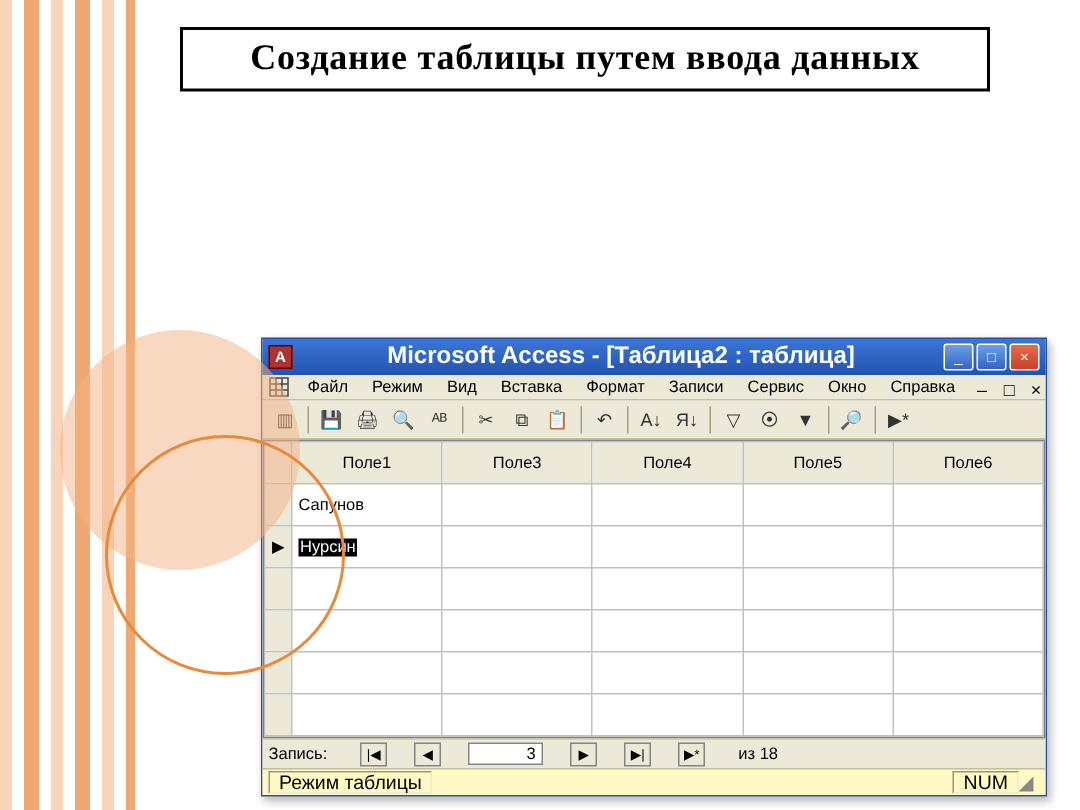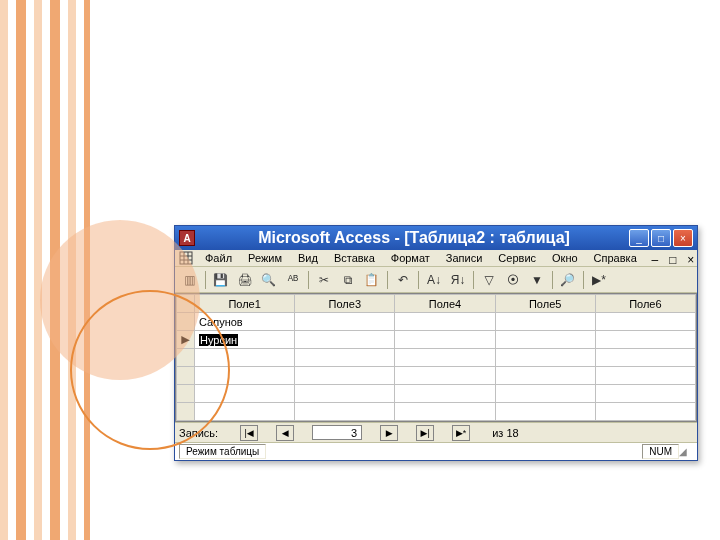--- a/index.html
+++ b/index.html
@@ -23,42 +23,43 @@
 .menu-icon svg { width: 14px; height: 14px; }
 .menu-item { padding: 2px 8px; cursor: pointer; }
 .menu-spacer { flex: 1; }
 .docctrl { padding: 0 4px; display: flex; gap: 6px; align-items: center; }
 .docmark { width: 12px; height: 10px; font-size: 12px; text-align: center; cursor: pointer; }
 .toolbar { display: flex; background: #ece9d8; border-bottom: 1px solid #c0c0a0; padding: 2px 4px; gap: 2px; align-items: center; height: 26px; }
 .tool-btn { width: 22px; height: 20px; border: 1px solid transparent; display: flex; align-items: center; justify-content: center; cursor: pointer; font-size: 12px; color: #333; }
 .tool-sep { width: 1px; height: 18px; background: #a0a080; margin: 0 2px; }
 .table-area { background: #fff; border: 1px solid #848484; margin: 0; }
 .grid { border-collapse: collapse; width: 100%; font-size: 11px; table-layout: fixed; }
-.grid th, .grid td { border: 1px solid #c0c0c0; height: 18px; padding: 1px 4px; text-align: left; overflow: hidden; background: #fff; }
+.grid th, .grid td { border: 1px solid #c0c0c0; height: 28px; padding: 1px 4px; text-align: left; overflow: hidden; background: #fff; }
 .grid th { background: #ece9d8; font-weight: normal; text-align: center; }
 .grid .rowsel { width: 18px; text-align: center; background: #ece9d8; }
 .cell-active { background: #000; color: #fff; display: inline-block; padding: 0 1px; }
 .nav { display: flex; align-items: center; background: #ece9d8; border-top: 1px solid #c0c0a0; height: 20px; padding: 0 4px; gap: 18px; }
 .nav-label { margin-right: 4px; }
 .nav-btn { width: 18px; height: 16px; border: 1px solid #848484; background: #ece9d8; display: flex; align-items: center; justify-content: center; cursor: pointer; font-size: 9px; }
 .nav-input { width: 50px; height: 15px; border: 1px solid #848484; text-align: right; padding-right: 4px; font-size: 11px; background: #fff; }
 .nav-of { margin-left: 4px; }
-.status { display: flex; background: #ffffff; border-top: 1px solid #c0c0a0; height: 18px; font-size: 10px; align-items: center; padding: 0 4px; }
+.status { display: flex; background: #fef9c3; border-top: 1px solid #c0c0a0; height: 18px; font-size: 13px; align-items: center; padding: 0 4px; }
 .status-seg { border: 1px inset #ece9d8; padding: 0 6px; height: 15px; display: flex; align-items: center; }
 .status-spacer { flex: 1; }
 .resize { width: 14px; color: #888; }
 </style>
 </head>
 <body>
 
 <div class="bg-stripes"></div>
 <div class="bg-circle bg-c1"></div>
 <div class="bg-circle bg-c2"></div>
 
 <div class="content">
+  <div class="title-box">Создание таблицы путем ввода данных</div>
 </div>
 
 <div class="window">
   <div class="titlebar">
     <div class="app-icon">A</div>
     <div class="title-text">Microsoft Access - [Таблица2 : таблица]</div>
     <div class="win-btns">
       <div class="win-btn">_</div>
       <div class="win-btn">□</div>
       <div class="win-btn close">×</div>

